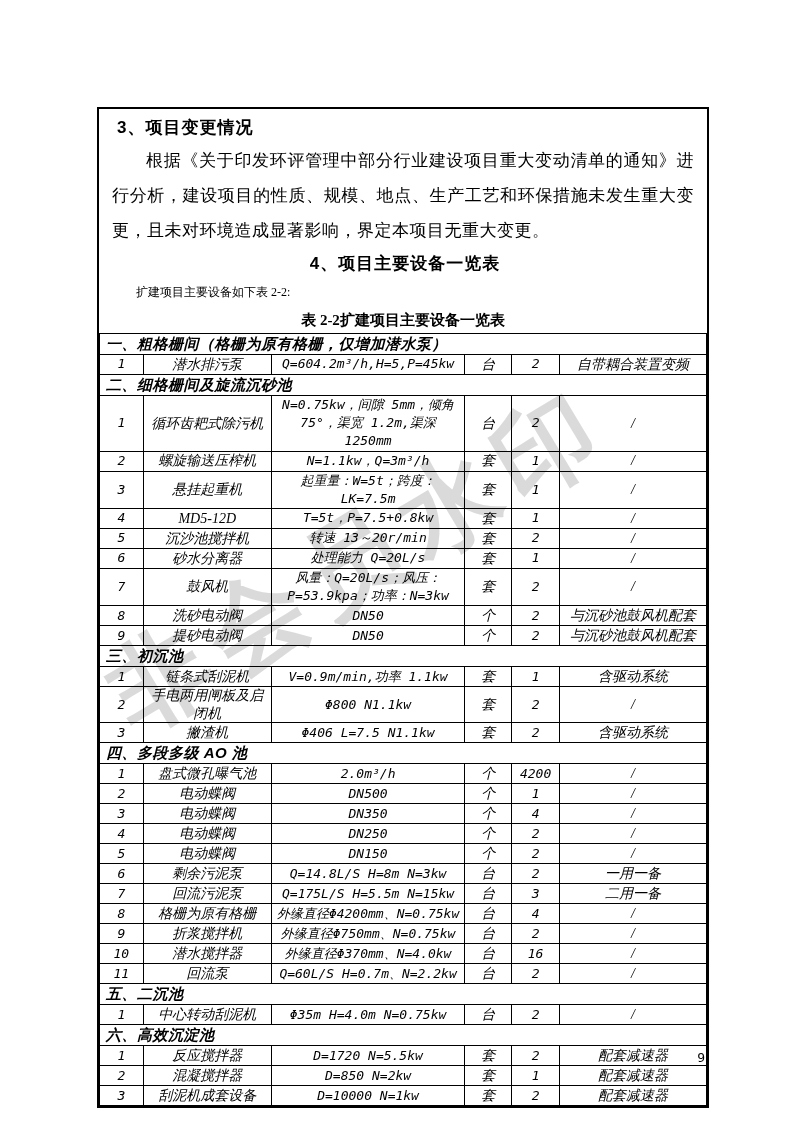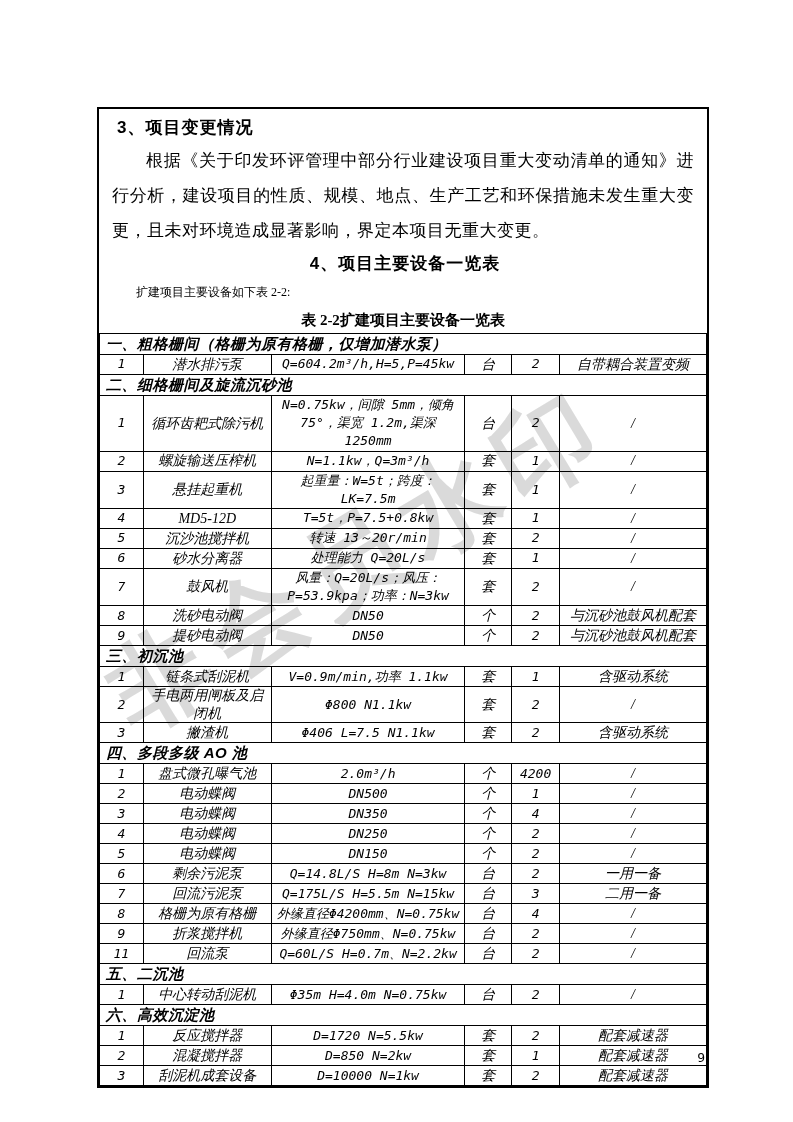--- a/index.html
+++ b/index.html
@@ -266,20 +266,28 @@
         </tr>
         <tr>
           <td class="col-num">9</td>
           <td class="col-name">折浆搅拌机</td>
           <td class="col-spec">外缘直径Φ750mm、N=0.75kw</td>
           <td class="col-unit">台</td>
           <td class="col-qty">2</td>
           <td class="col-remark">/</td>
         </tr>
         <tr>
+          <td class="col-num">10</td>
+          <td class="col-name">潜水搅拌器</td>
+          <td class="col-spec">外缘直径Φ370mm、N=4.0kw</td>
+          <td class="col-unit">台</td>
+          <td class="col-qty">16</td>
+          <td class="col-remark">/</td>
+        </tr>
+        <tr>
           <td class="col-num">11</td>
           <td class="col-name">回流泵</td>
           <td class="col-spec">Q=60L/S H=0.7m、N=2.2kw</td>
           <td class="col-unit">台</td>
           <td class="col-qty">2</td>
           <td class="col-remark">/</td>
         </tr>
         <tr class="section-row">
           <td colspan="6">五、二沉池</td>
         </tr>

